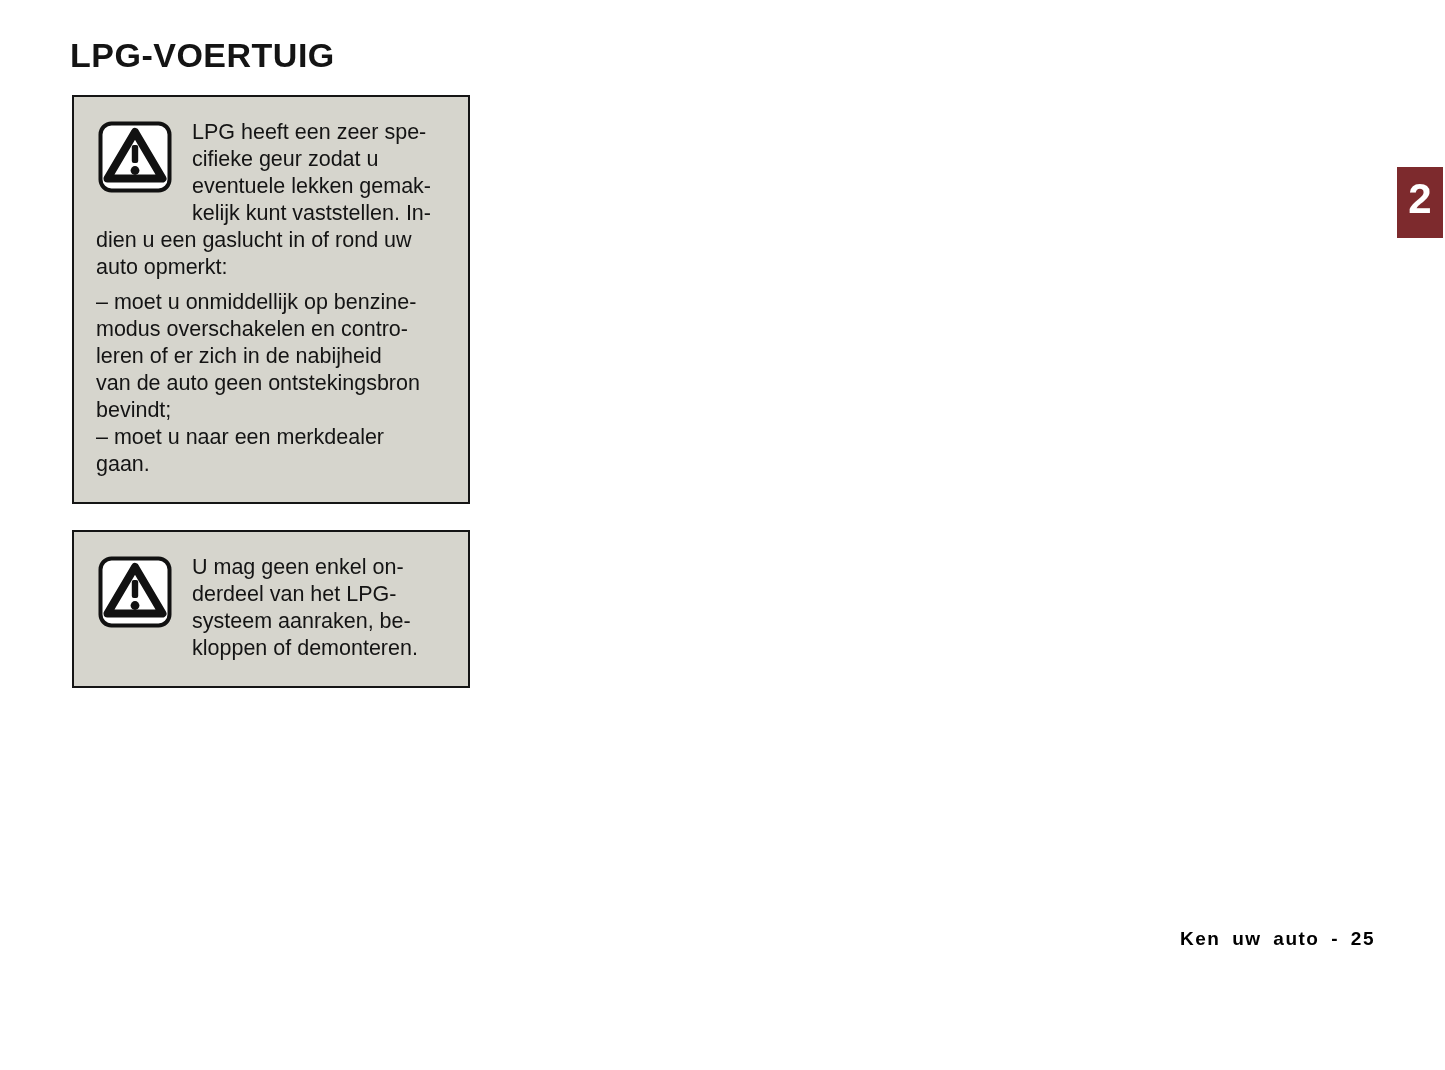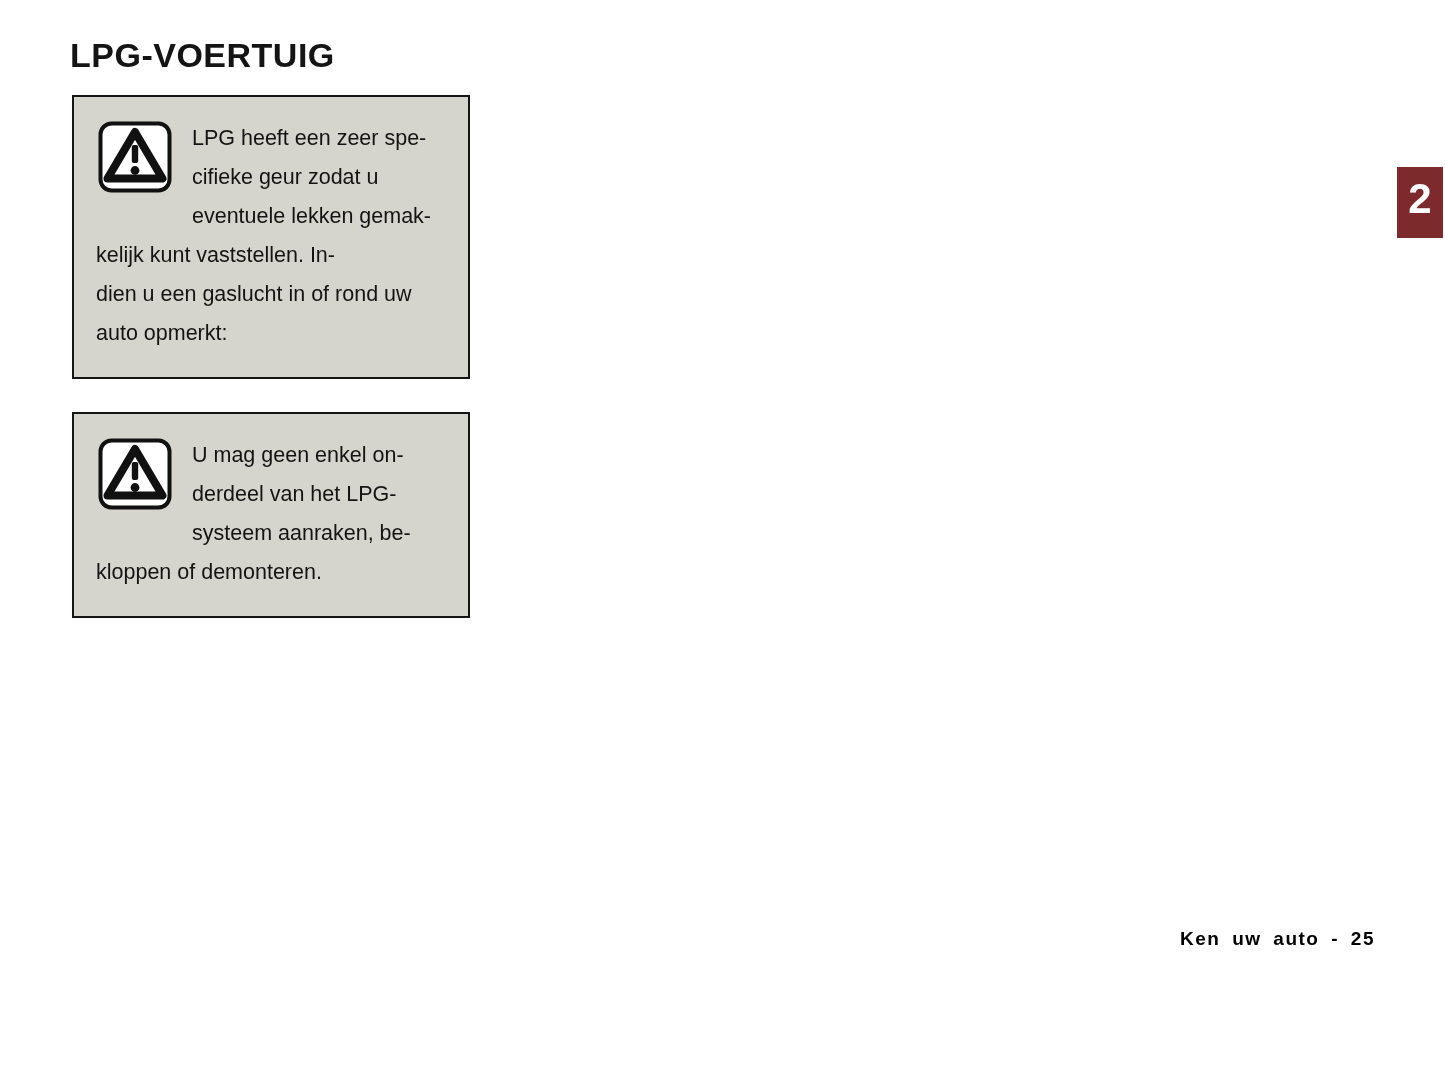--- a/index.html
+++ b/index.html
@@ -27,31 +27,31 @@
     left: 72px;
     top: 95px;
     width: 398px;
   }
   .warning-box {
     background: #d6d5cd;
     border: 2px solid #151515;
     padding: 22px 24px 24px 22px;
     overflow: hidden;
   }
-  .warning-box + .warning-box { margin-top: 33px; }
+  .warning-box + .warning-box { margin-top: 26px; }
   .warning-icon {
     float: left;
     width: 74px;
     height: 72px;
     margin: 2px 20px 26px 2px;
   }
   .warning-icon svg { display: block; width: 100%; height: 100%; }
   .warn-text {
     font-size: 21.5px;
-    line-height: 39px;
+    line-height: 27px;
     white-space: pre-line;
     color: #141414;
   }
   .warn-text.second { margin-top: 8px; }
   .chapter-tab {
     position: absolute;
     right: 2px;
     top: 167px;
     width: 46px;
     height: 71px;
@@ -94,20 +94,27 @@
           <rect x="33.8" y="24" width="6.4" height="18" rx="2" fill="#111111"></rect>
           <circle cx="37" cy="49.5" r="4.4" fill="#111111"></circle>
         </svg>
       </div>
       <p class="warn-text">LPG heeft een zeer spe-
 cifieke geur zodat u
 eventuele lekken gemak-
 kelijk kunt vaststellen. In-
 dien u een gaslucht in of rond uw
 auto opmerkt:</p>
+      <p class="warn-text second">– moet u onmiddellijk op benzine-
+modus overschakelen en contro-
+leren of er zich in de nabijheid
+van de auto geen ontstekingsbron
+bevindt;
+– moet u naar een merkdealer
+gaan.</p>
     </div>
 
     <div class="warning-box" style="background: rgb(214, 213, 205); border-color: rgb(21, 21, 21);">
       <div class="warning-icon">
         <svg viewBox="0 0 74 72" xmlns="http://www.w3.org/2000/svg" aria-hidden="true">
           <rect x="2.5" y="2.5" width="69" height="67" rx="11" fill="#ffffff" stroke="#111111" stroke-width="4"></rect>
           <path d="M 37 11 L 64.5 57.5 L 9.5 57.5 Z" fill="none" stroke="#111111" stroke-width="8" stroke-linejoin="round"></path>
           <rect x="33.8" y="24" width="6.4" height="18" rx="2" fill="#111111"></rect>
           <circle cx="37" cy="49.5" r="4.4" fill="#111111"></circle>
         </svg>

